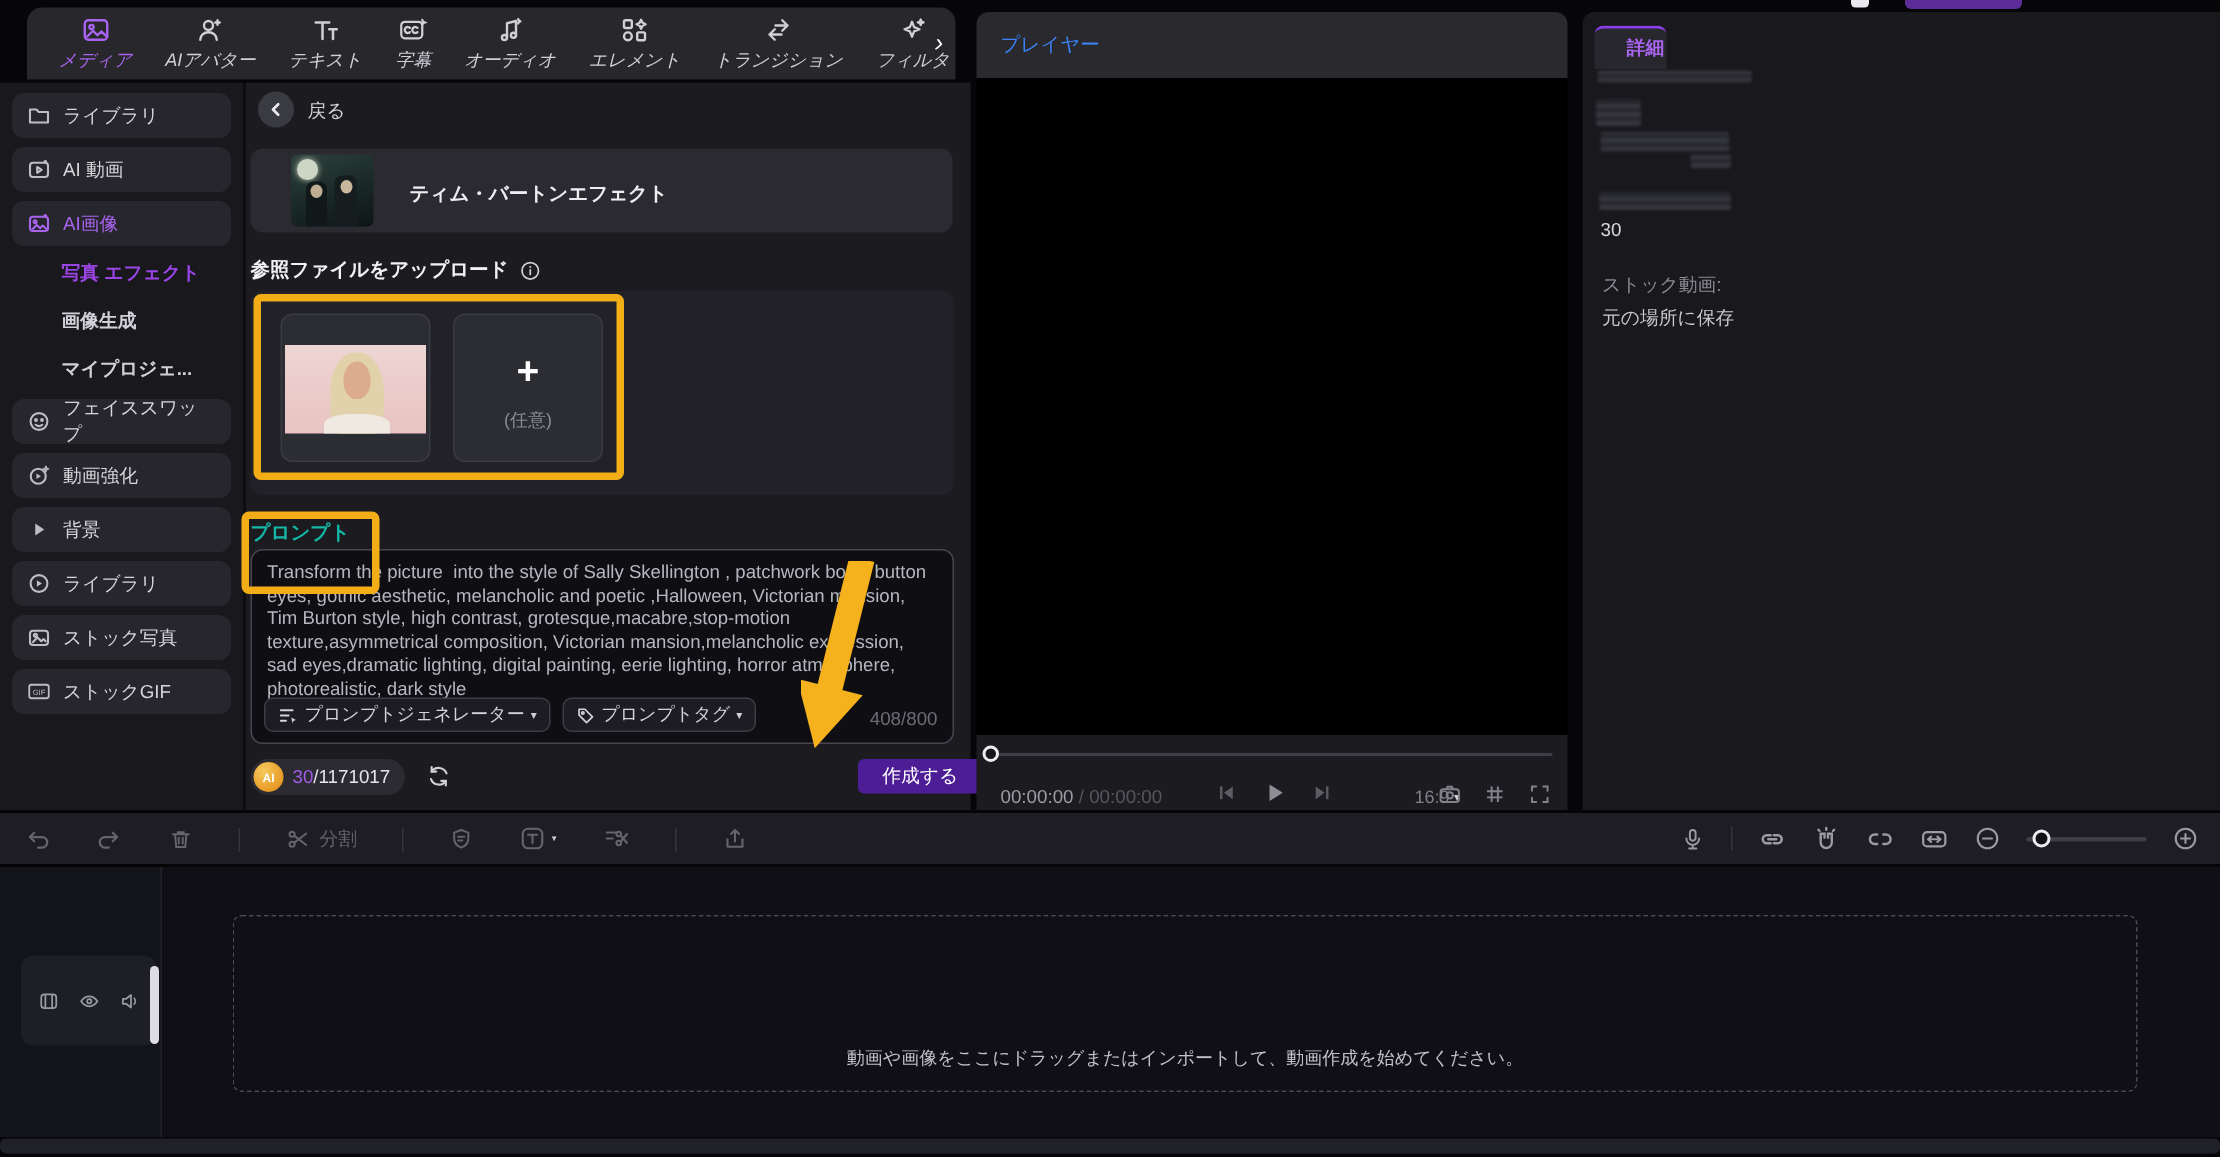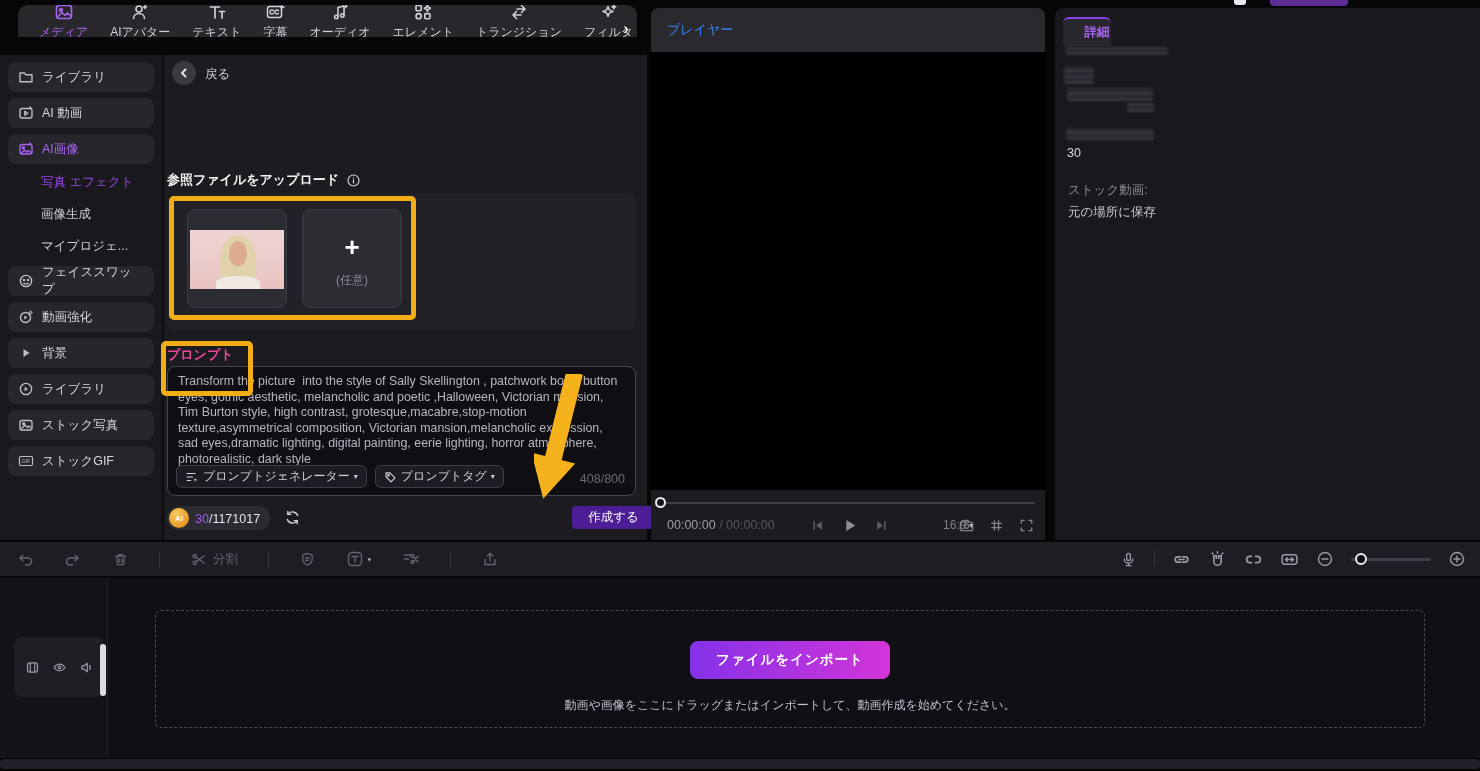--- a/index.html
+++ b/index.html
@@ -7,41 +7,41 @@
   body {
     width:1480px; height:771px; position:relative; overflow:hidden;
     background:#060609;
     font-family:"Liberation Sans","DejaVu Sans",sans-serif;
     color:#d8d8de; -webkit-font-smoothing:antialiased;
   }
   .abs { position:absolute; }
   svg { display:block; }
 
   
-  .topbar { left:18px; top:5px; width:619px; height:32px; background:#27272c;
+  .topbar { left:18px; top:5px; width:619px; height:48px; background:#27272c;
             border-radius:10px 10px 0 0; display:flex; align-items:center;
-            padding:0 22px 0 10px; overflow:hidden; }
+            padding:0 22px 0 10px; overflow:hidden;font-style:italic; }
   .tab { display:flex; flex-direction:column; align-items:center; justify-content:center;
          gap:2px; color:#cfcfd5; font-size:12px; padding:0 11px; height:100%;
          white-space:nowrap; cursor:default; }
   .tab .ticon { color:#cfcfd5; }
   .tab.active, .tab.active .ticon { color:#a964ef; }
   .tab-more { position:absolute; right:2px; top:14px; color:#fff; font-size:17px;
               width:18px; text-align:center; }
 
   
   .sidebar { left:0; top:55px; width:162px; height:485px; background:#18181d;
              padding:7px 8px; display:flex; flex-direction:column; }
   .side-btn { height:30px; background:#26262c; border-radius:8px; display:flex;
               align-items:center; gap:8px; padding:0 10px; font-size:12.5px;
               color:#d5d5da; margin-bottom:6px; flex:none; }
   .side-btn .sicon { color:#bdbdc4; flex:none; }
   .side-btn.active, .side-btn.active .sicon { color:#a964ef; }
   .side-sub { height:25px; display:flex; align-items:center; padding-left:33px;
-              font-size:12.5px; color:#d0d0d6; margin-bottom:7px; flex:none; }
+              font-size:12.5px; color:#d0d0d6; margin-bottom:7px; flex:none;font-weight:bold; }
   .side-sub.active { color:#9b45e6; }
   .vdivider { left:162px; top:55px; width:2px; height:485px; background:#0d0d11; }
 
   
   .main { left:164px; top:55px; width:483px; height:485px; background:#1b1b20; }
   .back-circle { left:8px; top:6px; width:24px; height:24px; border-radius:50%;
                  background:#3a3a41; display:flex; align-items:center; justify-content:center; }
   .back-label { left:41px; top:11px; font-size:12.5px; color:#cfcfd5; }
   .effect-card { left:3px; top:44px; width:468px; height:56px; background:#2a2a30; border-radius:8px; }
   .thumb { left:27px; top:4px; width:55px; height:48px; border-radius:4px; overflow:hidden;
@@ -68,21 +68,21 @@
   .photo .hair { position:absolute; left:30px; top:5px; width:36px; height:58px;
                  background:#e2d2ab; border-radius:46% 46% 38% 38%; }
   .photo .face { position:absolute; left:39px; top:11px; width:18px; height:25px;
                  background:#dcab90; border-radius:50% 50% 46% 46%; }
   .photo .sweater { position:absolute; left:26px; top:46px; width:44px; height:16px;
                     background:#efe9e1; border-radius:42% 42% 0 0; }
   .plus-glyph { position:absolute; left:0; right:0; top:24px; text-align:center;
                 font-size:26px; font-weight:bold; color:#fff; line-height:26px; }
   .optional { position:absolute; left:0; right:0; top:62px; text-align:center;
               font-size:12px; color:#8a8a92; }
-  .prompt-label { left:3px; top:291px; font-size:13px; font-weight:bold; color:#ec4899; }
+  .prompt-label { left:3px; top:291px; font-size:13px; font-weight:bold; color:#14b8a6; }
   .prompt-box { left:3px; top:311px; width:469px; height:130px; background:#0e0e13;
                 border:1px solid #4a4450; border-radius:8px; padding:7px 10px 0 10px; }
   .prompt-text { font-size:12.4px; line-height:15.6px; color:#b6b6bf; white-space:pre-wrap; }
   .prompt-btns { position:absolute; left:8px; bottom:7px; display:flex; gap:8px; }
   .pill-btn { height:23px; background:#1c1c22; border:1px solid #3d3d45; border-radius:6px;
               display:flex; align-items:center; gap:4px; padding:0 8px; font-size:12px; color:#d2d2d8; }
   .caret { font-size:8px; color:#cfcfd5; }
   .char-count { position:absolute; right:10px; bottom:9px; font-size:12.5px; color:#6b6b73; }
   .credits-pill { left:3px; top:451px; height:24px; background:#2b2b31; border-radius:12px;
                   display:flex; align-items:center; padding:0 10px 0 2px; gap:6px; }
@@ -105,21 +105,21 @@
 
   
   .player-header { left:651px; top:8px; width:394px; height:44px; background:#29292e;
                    border-radius:8px 8px 0 0; display:flex; align-items:center; padding:0 16px; }
   .player-title { font-size:13px; color:#3b82f6; }
   .player-video { left:651px; top:52px; width:394px; height:438px; background:#000; }
   .player-controls { left:651px; top:490px; width:394px; height:50px; background:#1b1b20; }
   .seek-track { position:absolute; left:10px; right:10px; top:12px; height:2px; background:#3e3e46; border-radius:1px; }
   .seek-handle { position:absolute; left:4px; top:7px; width:11px; height:11px; border-radius:50%;
                  background:#15151a; border:2px solid #ececf2; }
-  .pc-row { position:absolute; left:0; right:0; top:22px; height:26px; display:flex; align-items:center; }
+  .pc-row { position:absolute; left:0; right:0; top:22px; height:26px; display:flex; align-items:flex-end; }
   .timecode { margin-left:16px; font-size:12.5px; color:#9a9aa2; white-space:nowrap; }
   .timecode .dim { color:#55555d; }
   .transport { position:absolute; left:158px; display:flex; align-items:center; gap:14px; }
   .aspect { position:absolute; left:292px; display:flex; align-items:center; gap:3px;
             font-size:12px; color:#82828a; }
   .pc-icons { position:absolute; right:10px; display:flex; align-items:center; gap:13px; color:#82828a; }
 
   
   .details { left:1055px; top:8px; width:425px; height:532px; background:#18181d; border-radius:8px 0 0 0; }
   .det-tab { position:absolute; left:8px; top:9px; width:48px; height:29px; background:#27272d;
@@ -350,20 +350,30 @@
 <div class="abs vdivider"></div>
 
 <div class="abs main">
   <div class="abs back-circle">
     <svg width="14" height="14" viewBox="0 0 14 14" fill="none" stroke="#e8e8ee" stroke-width="1.8" stroke-linecap="round" stroke-linejoin="round">
         <path d="M8.5 3.5L5 7l3.5 3.5"></path>
       </svg>
   </div>
   <div class="abs back-label">戻る</div>
 
+  <div class="abs effect-card">
+    <div class="abs thumb">
+      <div class="moon"></div>
+      <div class="fig1"></div>
+      <div class="fig2"></div>
+      <div class="face1"></div>
+      <div class="face2"></div>
+    </div>
+    <div class="abs effect-title">ティム・バートンエフェクト</div>
+  </div>
 
   <div class="abs upload-row">
     <span class="section-label">参照ファイルをアップロード</span>
     <span>
       <svg width="15" height="15" viewBox="0 0 18 18" fill="none" stroke="#cfcfd5" stroke-width="1.4" stroke-linecap="round">
           <circle cx="9" cy="9" r="6.6"></circle>
           <path d="M9 8.3v3.6"></path>
           <circle cx="9" cy="5.9" r="0.8" fill="#cfcfd5" stroke="none"></circle>
         </svg>
     </span>
@@ -582,17 +592,16 @@
           <circle cx="9" cy="9" r="1.7"></circle>
         </svg>
       <svg width="15" height="15" viewBox="0 0 18 18" fill="none" stroke="currentColor" stroke-width="1.4" stroke-linejoin="round">
           <path d="M3.5 7v4h2.6L10 14V4L6.1 7z"></path>
           <path d="M12.3 6.2a4.2 4.2 0 0 1 0 5.6"></path>
         </svg>
     </div>
   </div>
   <div class="splitter"></div>
   <div class="dropzone">
-    <div class="import-btn">ファイルをインポート</div>
     <div class="drop-hint">動画や画像をここにドラッグまたはインポートして、動画作成を始めてください。</div>
   </div>
 </div>
 <div class="abs bottomstrip"></div>
 
 </body></html>

